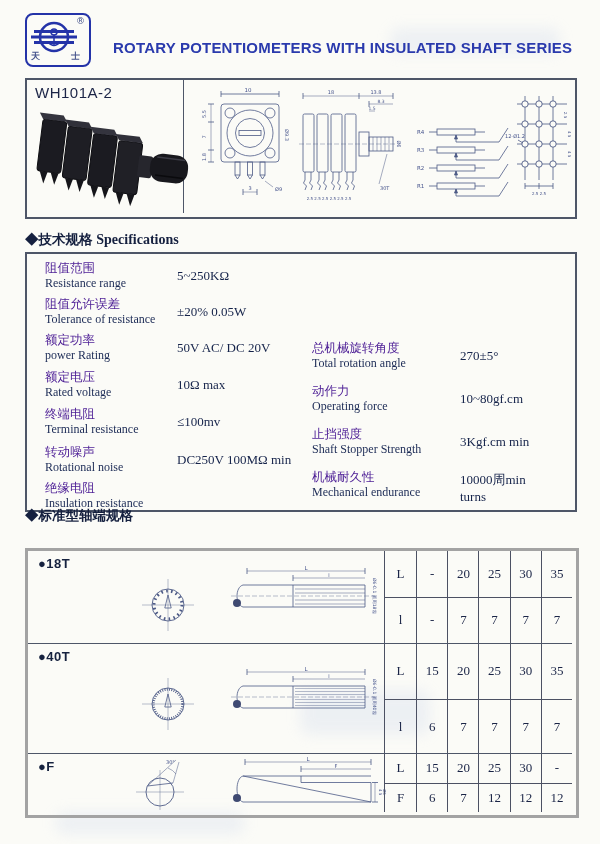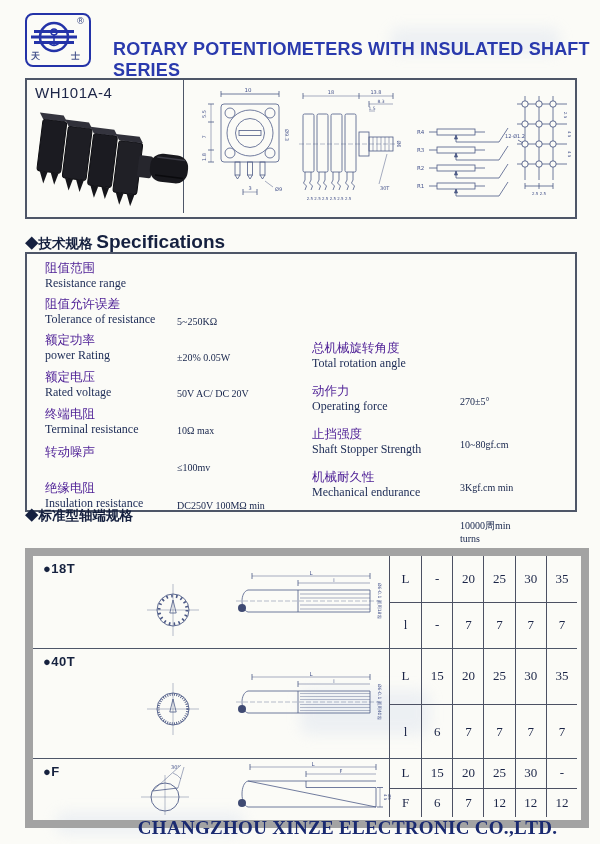--- a/index.html
+++ b/index.html
@@ -5,34 +5,34 @@
   html,body{margin:0;padding:0;}
   body{font-family:"Liberation Sans",sans-serif;}
   .page{position:relative;width:600px;height:844px;background:#fbfbf7;overflow:hidden;}
   .abs{position:absolute;}
   svg text{font-family:"DejaVu Sans",sans-serif;fill:#46548c;}
   svg{overflow:visible;}
   .lineart{stroke:#4d5a86;fill:none;stroke-width:.8;}
   
   .logo-box{left:25px;top:13px;width:62px;height:50px;border:2.5px solid #2433a8;border-radius:8px;}
   .title-zh{left:113px;top:15px;font-size:17.5px;font-weight:bold;color:#2535a6;letter-spacing:1px;}
-  .title-en{left:113px;top:39px;font-size:18px;font-weight:600;color:#2a3aad;letter-spacing:.2px;}
+  .title-en{left:113px;top:39px;font-size:15px;font-weight:600;color:#2a3aad;letter-spacing:.2px;}
   
   .model-box{left:25px;top:78px;width:548px;height:137px;border:2px solid #4e5668;}
   .model-divider{left:156px;top:0;width:0;height:133px;border-left:1.5px solid #4e5668;}
   .model-name{left:8px;top:4px;font-size:15px;color:#1c2547;letter-spacing:.5px;}
   
   .sec-head{font-size:13.5px;font-weight:bold;color:#15203f;}
-  .sec-head .en{font-family:Liberation Sans, sans-serif;font-weight:bold;font-size:19px;}
+  .sec-head .en{font-family:Liberation Serif, serif;font-weight:bold;font-size:14px;}
   .specs-table{left:25px;top:252px;width:548px;height:256px;border:2px solid #4e5668;}
   .spec-zh{font-size:12.5px;font-weight:normal;color:#4c1d95;line-height:1.3;}
   .spec-en{font-family:"Liberation Serif",serif;font-size:12px;color:#1b2a55;line-height:1.3;}
-  .spec-val{font-family:"Liberation Serif",serif;font-size:10px;color:#15234a;white-space:pre-line;margin-top:48px;}
+  .spec-val{font-family:"Liberation Serif",serif;font-size:13px;color:#15234a;white-space:pre-line;}
   
-  .shaft-table{left:25px;top:548px;width:548px;height:264px;border:8px solid #a3a3a3;}
+  .shaft-table{left:25px;top:548px;width:548px;height:264px;border:3px solid #a3a3a3;}
   .shaft-row{position:absolute;left:0;width:544px;}
   .shaft-row-line{border-top:1.5px solid #4e5668;}
   .row-label{left:10px;top:5px;font-size:13px;font-weight:bold;color:#16223f;letter-spacing:.5px;}
   .mini-table{position:absolute;right:0;top:0;width:187px;height:100%;border-left:1.5px solid #4c5163;display:grid;grid-template-columns:repeat(6,1fr);}
   .mcell{border-left:1px solid #4c5163;border-top:1px solid #4c5163;display:flex;align-items:center;justify-content:center;font-family:"Liberation Serif",serif;font-size:13px;color:#1a2446;}
   .mcell.c0{border-left:none;}
   .mcell.r0{border-top:none;}
   .footer{left:120px;top:817px;width:455px;text-align:center;font-family:"Liberation Serif",serif;font-weight:bold;font-size:19px;color:#1a2a70;letter-spacing:.3px;}
   .artifact{background:#c9d4ea;opacity:.28;filter:blur(7px);border-radius:10px;}
 </style>
@@ -58,21 +58,21 @@
       </g>
       <text x="49" y="9" font-size="9" fill="#2433a8">®</text>
       <text x="4" y="44" font-size="9" font-weight="bold" fill="#2433a8">天</text>
       <text x="44" y="44" font-size="9" font-weight="bold" fill="#2433a8">士</text>
     </svg>
   </div>
   <div class="abs title-en">ROTARY POTENTIOMETERS WITH INSULATED SHAFT SERIES</div>
 
   <div class="abs model-box">
     <div class="abs model-divider"></div>
-    <div class="abs model-name">WH101A-4</div>
+    <div class="abs model-name">WH101A-2</div>
 
     <svg class="abs" style="left:4px;top:28px;" width="150" height="102" viewBox="0 0 150 102">
       <g transform="translate(8,8) rotate(7 60 40)">
         <rect x="0" y="10" width="24" height="52" rx="3" fill="#1b1b21" stroke="#0d0d11"></rect>
         <rect x="26" y="14" width="24" height="52" rx="3" fill="#1e1e24" stroke="#0d0d11"></rect>
         <rect x="52" y="18" width="24" height="52" rx="3" fill="#1b1b21" stroke="#0d0d11"></rect>
         <rect x="78" y="22" width="24" height="52" rx="3" fill="#202026" stroke="#0d0d11"></rect>
         <polygon points="0,10 24,10 20,4 -4,4" fill="#34343e"></polygon>
         <polygon points="26,14 50,14 46,8 22,8" fill="#303039"></polygon>
         <polygon points="52,18 76,18 72,12 48,12" fill="#34343e"></polygon>
@@ -278,20 +278,21 @@
       <div class="spec-en">Rated voltage</div>
       <div class="abs spec-val" style="left:132px;top:8px;">10Ω  max</div>
     </div>
     <div class="abs" style="left:18px;top:152px;width:270px;">
       <div class="spec-zh">终端电阻</div>
       <div class="spec-en">Terminal resistance</div>
       <div class="abs spec-val" style="left:132px;top:8px;">≤100mv</div>
     </div>
     <div class="abs" style="left:18px;top:190px;width:270px;">
       <div class="spec-zh">转动噪声</div>
+      <div class="spec-en">Rotational noise</div>
       <div class="abs spec-val" style="left:132px;top:8px;">DC250V 100MΩ  min</div>
     </div>
     <div class="abs" style="left:18px;top:226px;width:270px;">
       <div class="spec-zh">绝缘电阻</div>
       <div class="spec-en">Insulation resistance</div>
       <div class="abs spec-val" style="left:132px;top:8px;"></div>
     </div>
 
     <div class="abs" style="left:285px;top:86px;width:258px;">
       <div class="spec-zh">总机械旋转角度</div>
@@ -458,15 +459,14 @@
         <div class="mcell c0">F</div>
         <div class="mcell">6</div>
         <div class="mcell">7</div>
         <div class="mcell">12</div>
         <div class="mcell">12</div>
         <div class="mcell">12</div>
       </div>
     </div>
   </div>
 
-  <div class="abs footer">CHANGZHOU XINZE ELECTRONIC CO.,LTD.</div>
 
 </div>
 
 </body></html>

